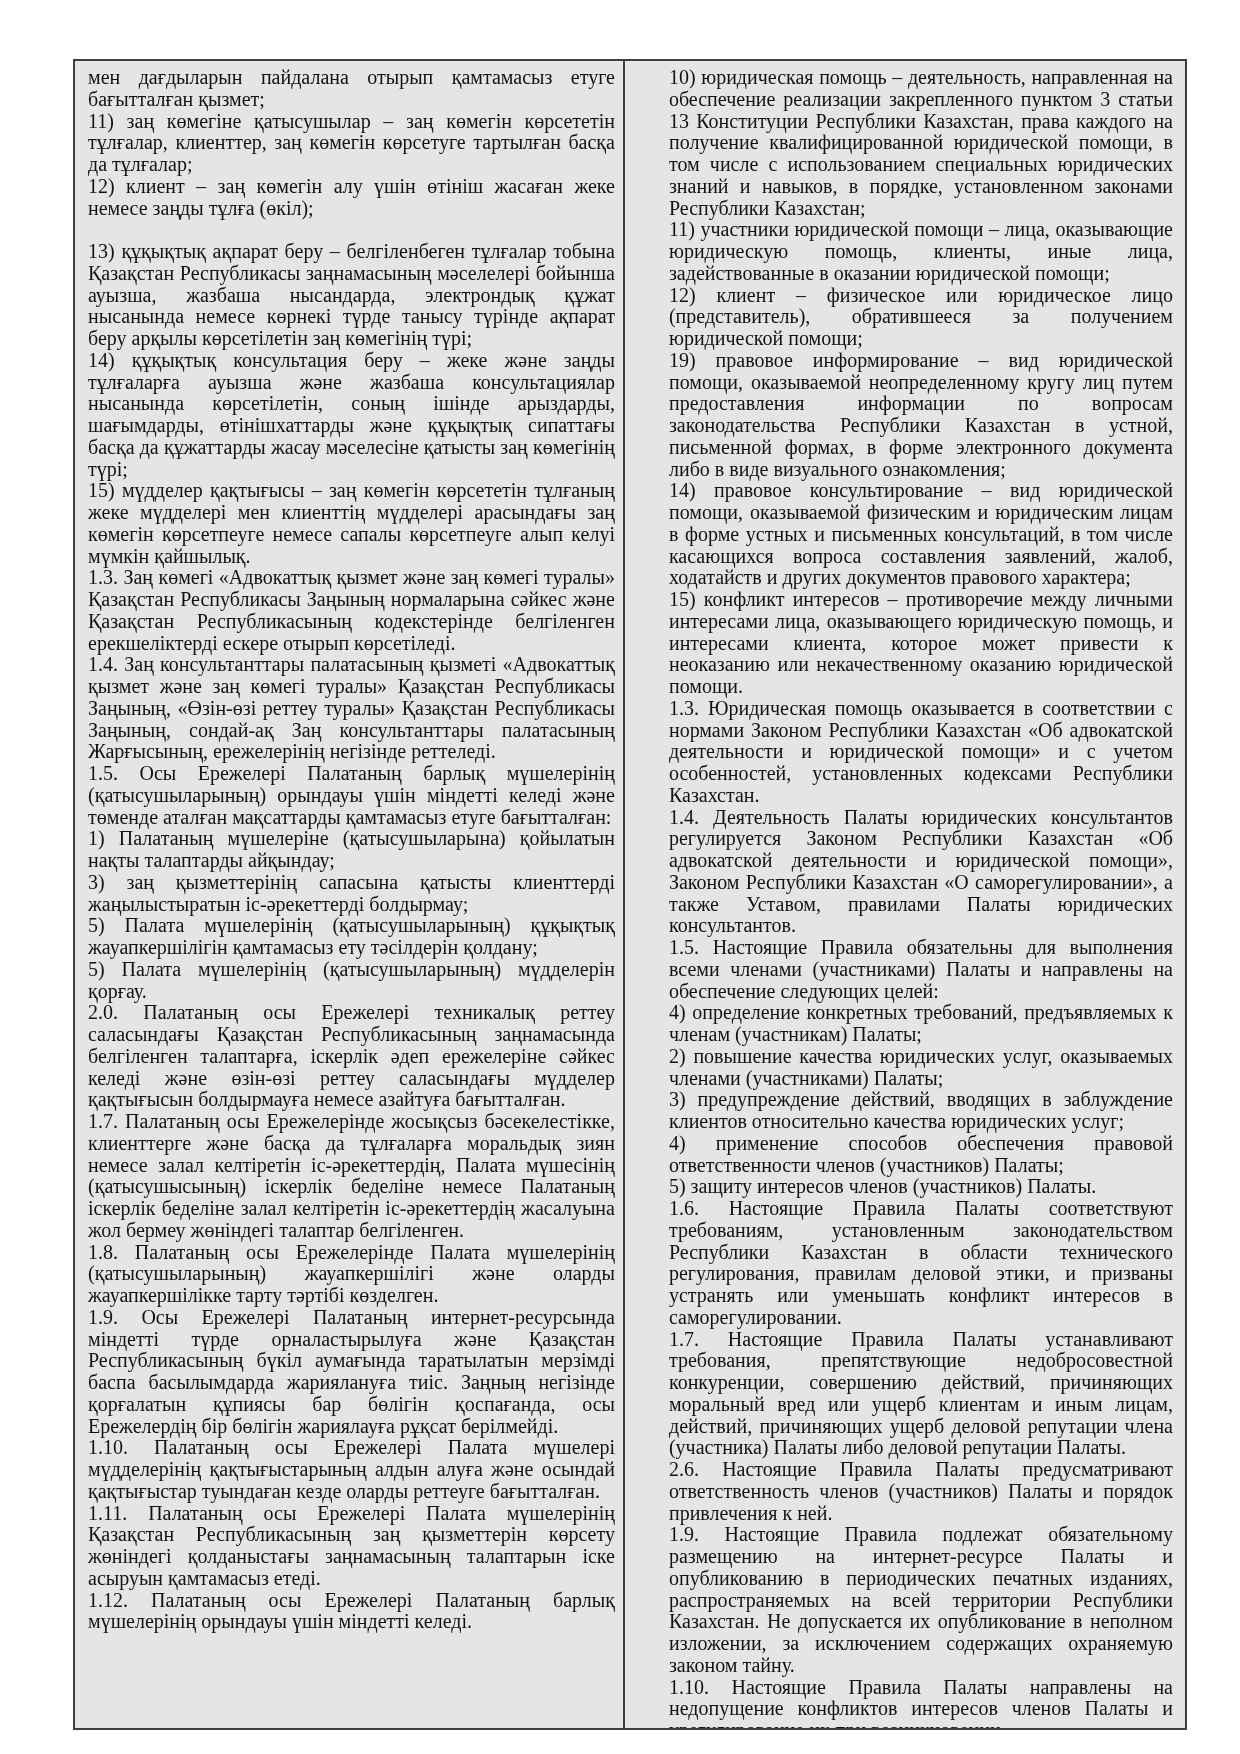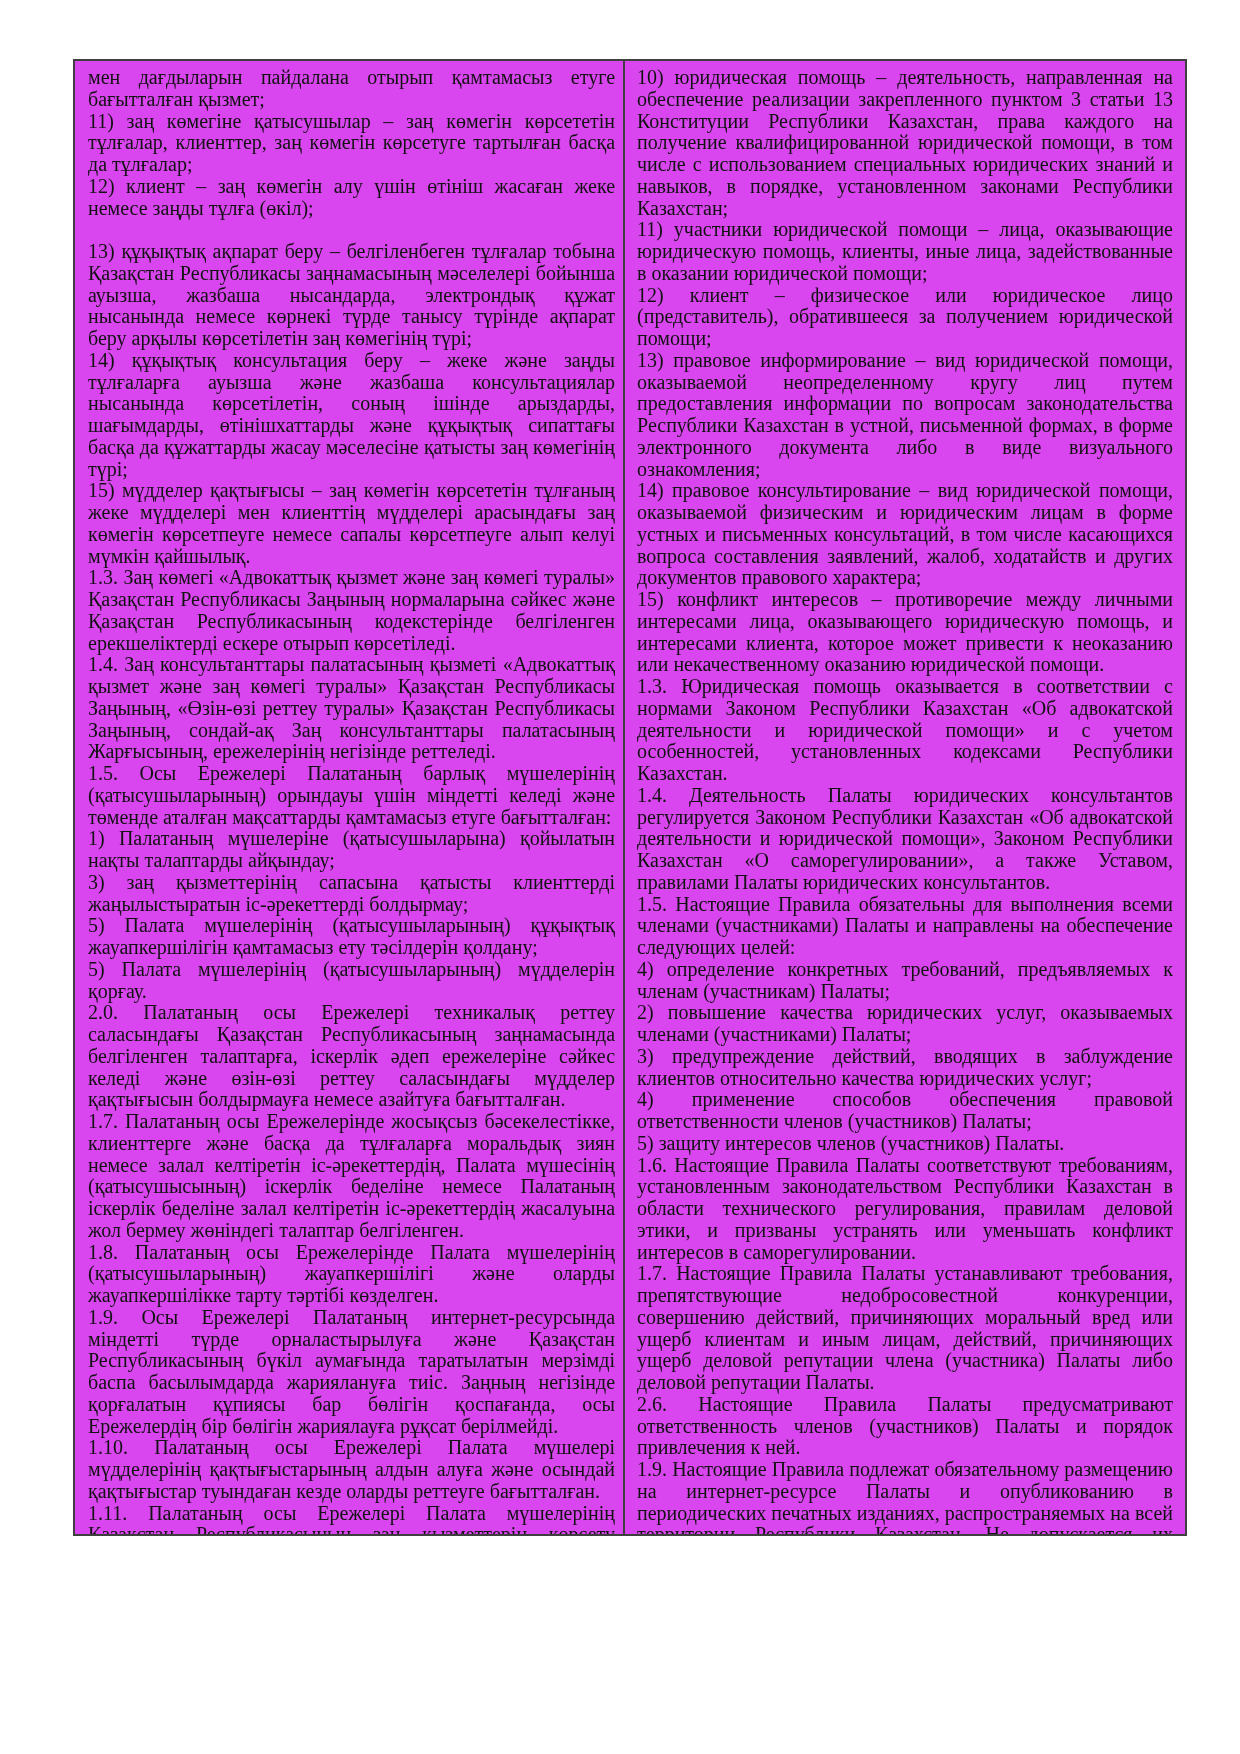--- a/index.html
+++ b/index.html
@@ -11,42 +11,42 @@
     width: 1240px;
     height: 1754px;
     position: relative;
     font-family: "Liberation Serif", "DejaVu Serif", serif;
   }
   .sheet {
     position: absolute;
     left: 73px;
     top: 59px;
     width: 1114px;
-    height: 1477px;
+    height: 1671px;
     box-sizing: border-box;
     border: 2px solid #3f3f3f;
     display: flex;
-    background: #d946ef;
+    background: #e5e5e5;
   }
   .col {
     box-sizing: border-box;
     overflow: hidden;
     font-size: 20px;
     line-height: 21.75px;
     color: #121212;
     text-align: justify;
   }
   .col-left {
     width: 552px;
     padding: 6px 8px 0 13px;
     border-right: 2px solid #3f3f3f;
   }
   .col-right {
     width: 562px;
-    padding: 6px 12px 0 12px;
+    padding: 6px 12px 0 44px;
   }
   .col p { margin: 0; }
   .col p.blank { height: 21.75px; }
 </style>
 </head>
 <body>
 
 <div class="sheet">
   <div class="col col-left" lang="kk">
       <p class="body">мен дағдыларын пайдалана отырып қамтамасыз етуге бағытталған қызмет;</p>
@@ -69,21 +69,21 @@
       <p class="body">1.9. Осы Ережелері Палатаның интернет-ресурсында міндетті түрде орналастырылуға және Қазақстан Республикасының бүкіл аумағында таратылатын мерзімді баспа басылымдарда жариялануға тиіс. Заңның негізінде қорғалатын құпиясы бар бөлігін қоспағанда, осы Ережелердің бір бөлігін жариялауға рұқсат берілмейді.</p>
       <p class="body">1.10. Палатаның осы Ережелері Палата мүшелері мүдделерінің қақтығыстарының алдын алуға және осындай қақтығыстар туындаған кезде оларды реттеуге бағытталған.</p>
       <p class="body">1.11. Палатаның осы Ережелері Палата мүшелерінің Қазақстан Республикасының заң қызметтерін көрсету жөніндегі қолданыстағы заңнамасының талаптарын іске асыруын қамтамасыз етеді.</p>
       <p class="body">1.12. Палатаның осы Ережелері Палатаның барлық мүшелерінің орындауы үшін міндетті келеді.</p>
       <p class="blank"></p>
     </div>
   <div class="col col-right" lang="ru">
       <p class="body">10) юридическая помощь – деятельность, направленная на обеспечение реализации закрепленного пунктом 3 статьи 13 Конституции Республики Казахстан, права каждого на получение квалифицированной юридической помощи, в том числе с использованием специальных юридических знаний и навыков, в порядке, установленном законами Республики Казахстан;</p>
       <p class="body">11) участники юридической помощи – лица, оказывающие юридическую помощь, клиенты, иные лица, задействованные в оказании юридической помощи;</p>
       <p class="body">12) клиент – физическое или юридическое лицо (представитель), обратившееся за получением юридической помощи;</p>
-      <p class="body">13) правовое информирование – вид юридической помощи, оказываемой неопределенному кругу лиц путем предоставления информации по вопросам законодательства Республики Казахстан в устной, письменной формах, в форме электронного документа либо в виде визуального ознакомления;</p>
+      <p class="body">19) правовое информирование – вид юридической помощи, оказываемой неопределенному кругу лиц путем предоставления информации по вопросам законодательства Республики Казахстан в устной, письменной формах, в форме электронного документа либо в виде визуального ознакомления;</p>
       <p class="body">14) правовое консультирование – вид юридической помощи, оказываемой физическим и юридическим лицам в форме устных и письменных консультаций, в том числе касающихся вопроса составления заявлений, жалоб, ходатайств и других документов правового характера;</p>
       <p class="body">15) конфликт интересов – противоречие между личными интересами лица, оказывающего юридическую помощь, и интересами клиента, которое может привести к неоказанию или некачественному оказанию юридической помощи.</p>
       <p class="body">1.3. Юридическая помощь оказывается в соответствии с нормами Законом Республики Казахстан «Об адвокатской деятельности и юридической помощи» и с учетом особенностей, установленных кодексами Республики Казахстан.</p>
       <p class="body">1.4. Деятельность Палаты юридических консультантов регулируется Законом Республики Казахстан «Об адвокатской деятельности и юридической помощи», Законом Республики Казахстан «О саморегулировании», а также Уставом, правилами Палаты юридических консультантов.</p>
       <p class="body">1.5. Настоящие Правила обязательны для выполнения всеми членами (участниками) Палаты и направлены на обеспечение следующих целей:</p>
       <p class="body">4) определение конкретных требований, предъявляемых к членам (участникам) Палаты;</p>
       <p class="body">2) повышение качества юридических услуг, оказываемых членами (участниками) Палаты;</p>
       <p class="body">3) предупреждение действий, вводящих в заблуждение клиентов относительно качества юридических услуг;</p>
       <p class="body">4) применение способов обеспечения правовой ответственности членов (участников) Палаты;</p>
       <p class="body">5) защиту интересов членов (участников) Палаты.</p>

